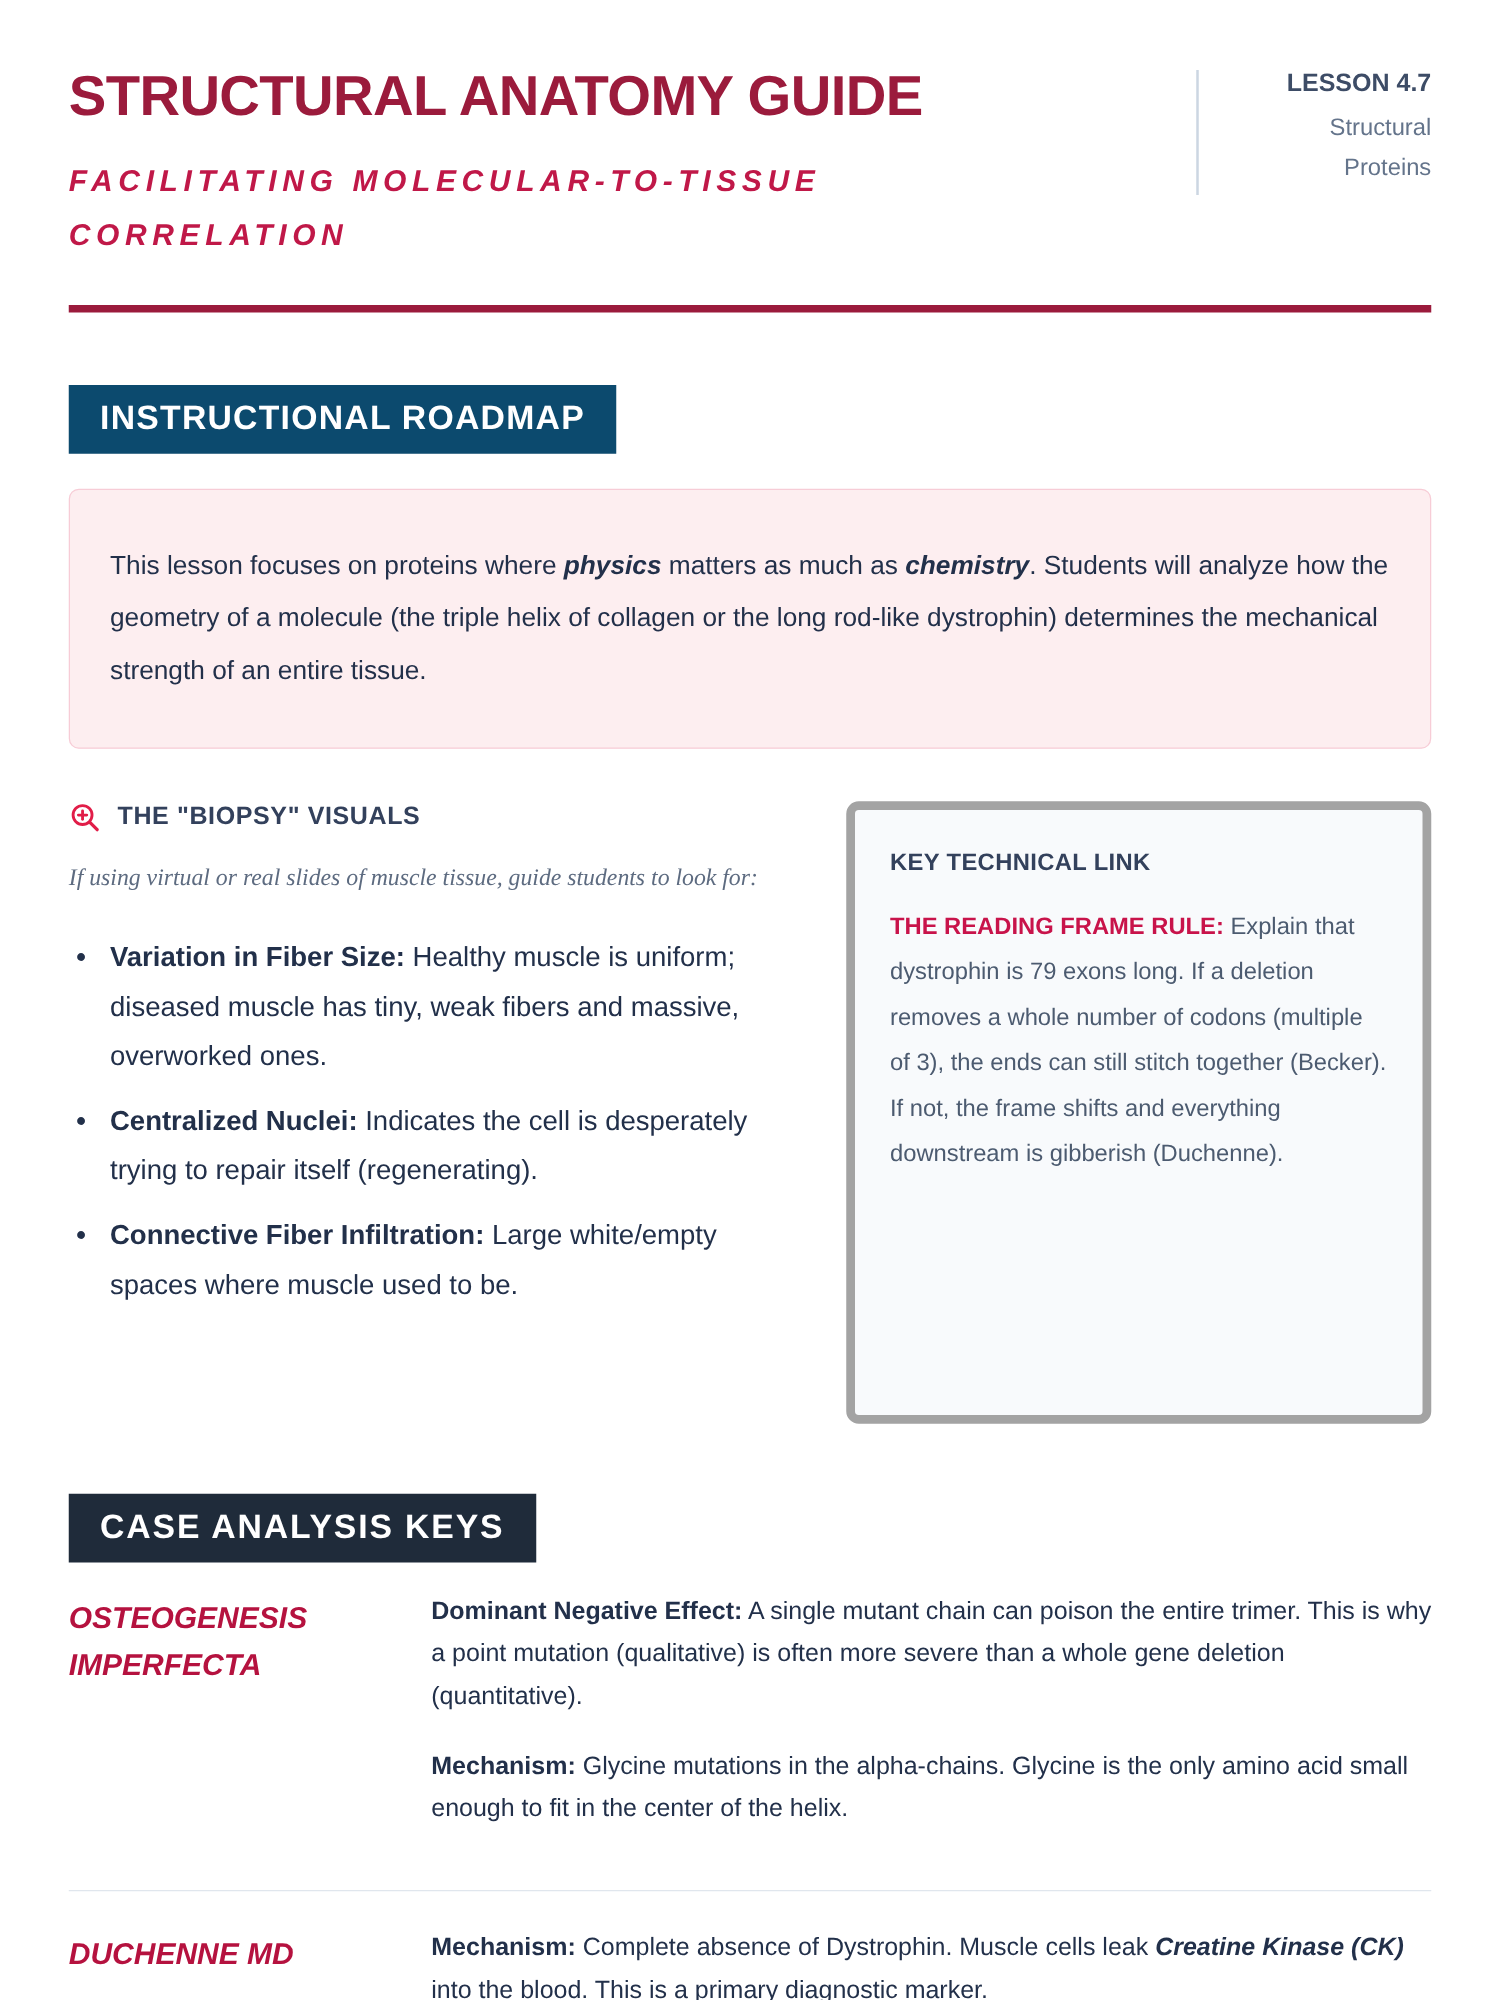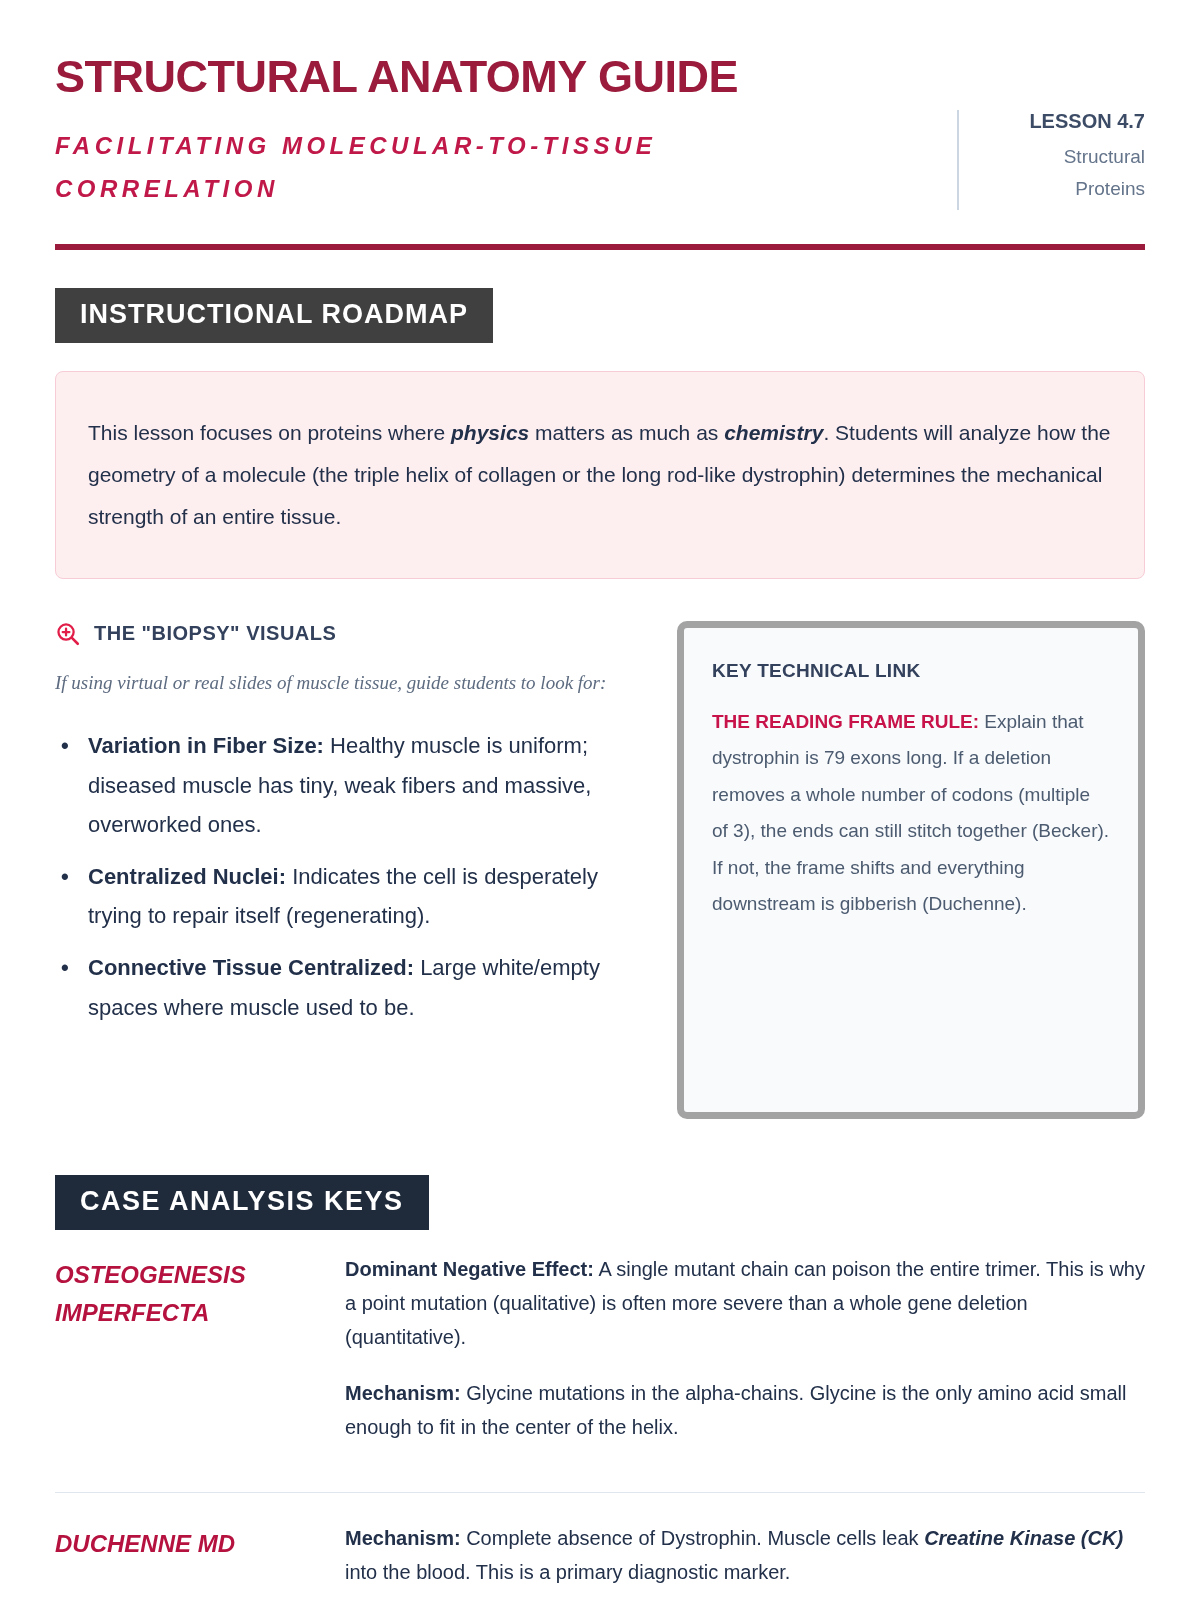--- a/index.html
+++ b/index.html
@@ -5,21 +5,21 @@
   * { margin:0; padding:0; box-sizing:border-box; }
   html,body { background:#ffffff; }
   body {
     width:1200px; height:1600px; overflow:hidden;
     font-family:"Liberation Sans", sans-serif;
     color:#22304a;
   }
   .page { padding:52px 55px 0 55px; }
 
   
-  .header { display:flex; justify-content:space-between; align-items:flex-end; }
+  .header { display:flex; justify-content:space-between; align-items:flex-start; }
   .title {
     font-size:45px; font-weight:bold; letter-spacing:-0.5px;
     color:#9b1b3c; line-height:1.1;
   }
   .subtitle {
     margin-top:22px; font-size:24px; font-weight:bold; font-style:italic;
     color:#c01848; letter-spacing:4.5px; line-height:1.8;
   }
   .lesson-block {
     margin-top:4px; border-left:2px solid #ccd6e2; padding-left:70px;
@@ -28,21 +28,21 @@
   .lesson-label { font-size:20px; font-weight:bold; color:#3d4c66; }
   .lesson-topic { margin-top:8px; font-size:19px; color:#64748b; line-height:1.7; }
 
   .red-rule { height:6px; background:#9b1b3c; margin-top:34px; }
 
   
   .box-heading {
     display:inline-block; color:#ffffff; font-weight:bold; font-size:27px;
     letter-spacing:1px; padding:11px 25px 13px 25px;
   }
-  .roadmap-heading { background:#404040; margin-top:38px; }
+  .roadmap-heading { background:#0c4a6e; margin-top:58px; }
   .cases-heading { background:#1f2b3a; margin-top:56px; letter-spacing:1.5px; }
 
   
   .intro-box {
     margin-top:28px; background:#fdeef0; border:1px solid #f7ccd6;
     border-radius:8px; padding:40px 32px; font-size:21px; line-height:2.0;
     color:#22304a;
   }
   .intro-box b i, .bi { font-weight:bold; font-style:italic; }
 
@@ -125,21 +125,21 @@
           <line x1="10.2" y1="7.1" x2="10.2" y2="13.3" stroke="#e11d48" stroke-width="2.1" stroke-linecap="round"></line>
           <line x1="7.1" y1="10.2" x2="13.3" y2="10.2" stroke="#e11d48" stroke-width="2.1" stroke-linecap="round"></line>
           <line x1="15.6" y1="15.6" x2="21" y2="21" stroke="#e11d48" stroke-width="2.4" stroke-linecap="round"></line>
         </svg>
         <h3>THE "BIOPSY" VISUALS</h3>
       </div>
       <div class="biopsy-note">If using virtual or real slides of muscle tissue, guide students to look for:</div>
       <ul class="biopsy-list">
         <li><span class="lead">Variation in Fiber Size:</span><span> Healthy muscle is uniform; diseased muscle has tiny, weak fibers and massive, overworked ones.</span></li>
         <li><span class="lead">Centralized Nuclei:</span><span> Indicates the cell is desperately trying to repair itself (regenerating).</span></li>
-        <li><span class="lead">Connective Tissue Centralized:</span><span> Large white/empty spaces where muscle used to be.</span></li>
+        <li><span class="lead">Connective Fiber Infiltration:</span><span> Large white/empty spaces where muscle used to be.</span></li>
       </ul>
     </div>
 
     <div class="tech-card">
       <h3>KEY TECHNICAL LINK</h3>
       <p><span class="rule-lead">THE READING FRAME RULE:</span><span> Explain that dystrophin is 79 exons long. If a deletion removes a whole number of codons (multiple of 3), the ends can still stitch together (Becker). If not, the frame shifts and everything downstream is gibberish (Duchenne).</span></p>
     </div>
 
   </div>
 

